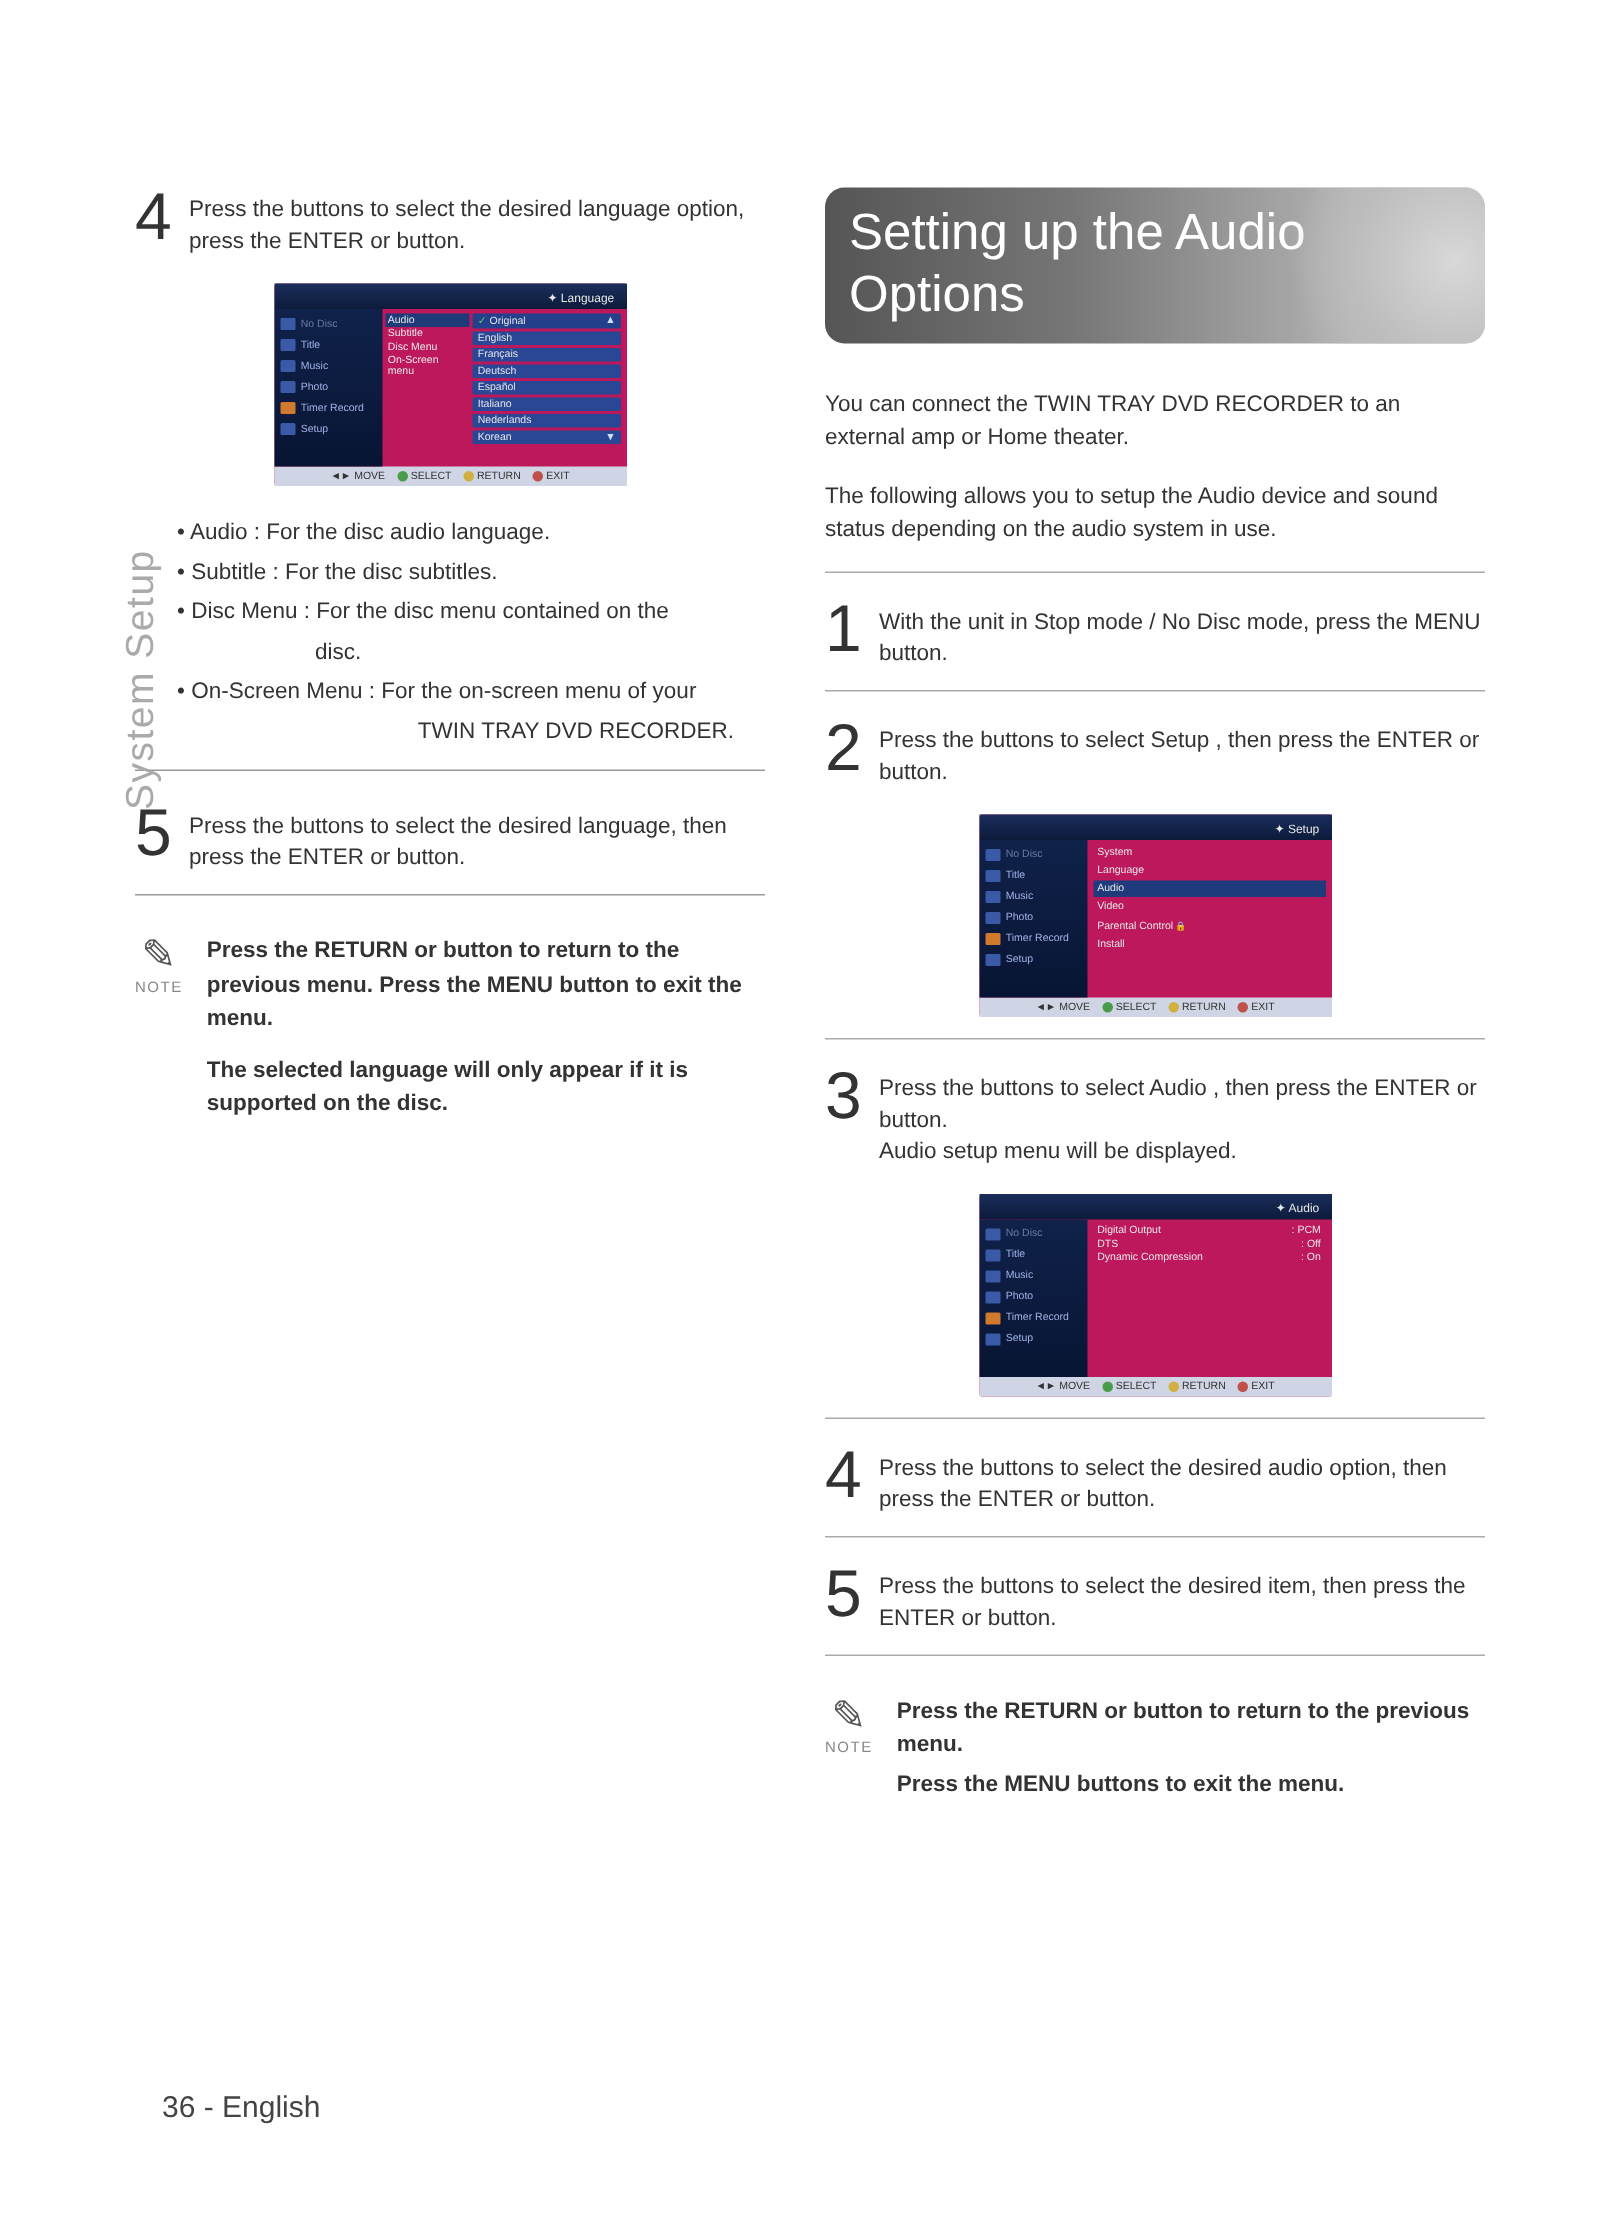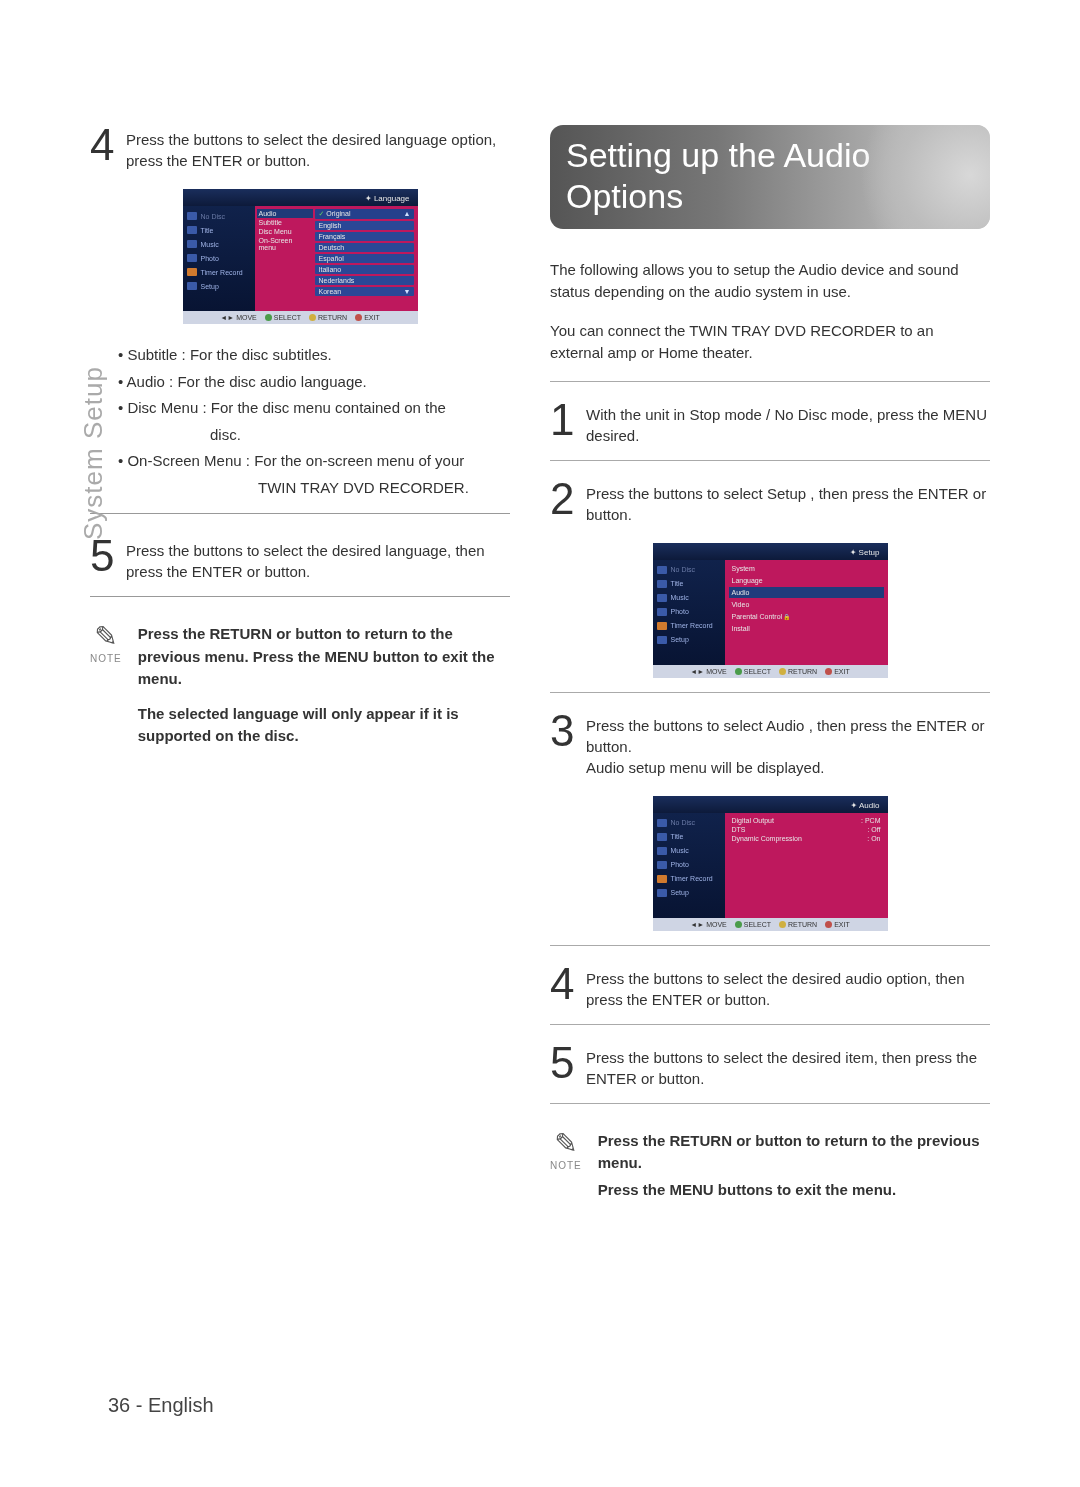--- a/index.html
+++ b/index.html
@@ -298,26 +298,26 @@
               <span>RETURN</span>
             </span>
           <span>
               <span class="dot r"></span>
               <span>EXIT</span>
             </span>
         </div>
       </div>
 
       <div class="bullets">
+        <div>• Audio  : For the disc audio language.</div>
         <div>• Subtitle  : For the disc subtitles.</div>
-        <div>• Audio  : For the disc audio language.</div>
         <div>• Disc Menu : For the disc menu contained on the</div>
         <div style="padding-left:92px;">disc.</div>
         <div>• On-Screen Menu  : For the on-screen menu of your</div>
-        <div style="padding-left:140px;">TWIN TRAY DVD RECORDER.</div>
+        <div style="padding-left:140px;text-align:center;">TWIN TRAY DVD RECORDER.</div>
       </div>
 
       <hr class="hr">
 
       <div class="step">
         <div class="step-num">5</div>
         <div class="step-text">Press the        buttons to select the desired language, then press the ENTER or      button.</div>
       </div>
 
       <hr class="hr">
@@ -331,28 +331,28 @@
           <p>Press the RETURN or      button to return to the previous menu. Press the MENU button to exit the menu.</p>
           <p>The selected language will only appear if it is supported on the disc.</p>
         </div>
       </div>
     </div>
 
     <div class="col-right">
 
       <div class="heading-banner">Setting up the Audio Options</div>
 
+      <div class="intro">You can connect the TWIN TRAY DVD RECORDER to an external amp or Home theater.</div>
       <div class="intro">The following allows you to setup the Audio device and sound status depending on the audio system in use.</div>
-      <div class="intro">You can connect the TWIN TRAY DVD RECORDER to an external amp or Home theater.</div>
 
       <hr class="hr-short">
 
       <div class="step">
         <div class="step-num">1</div>
-        <div class="step-text">With the unit in Stop mode / No Disc mode, press the MENU desired.</div>
+        <div class="step-text">With the unit in Stop mode / No Disc mode, press the MENU button.</div>
       </div>
 
       <hr class="hr-short">
 
       <div class="step">
         <div class="step-num">2</div>
         <div class="step-text">Press the        buttons to select Setup , then press the ENTER or      button.</div>
       </div>
 
       <div class="osd">

